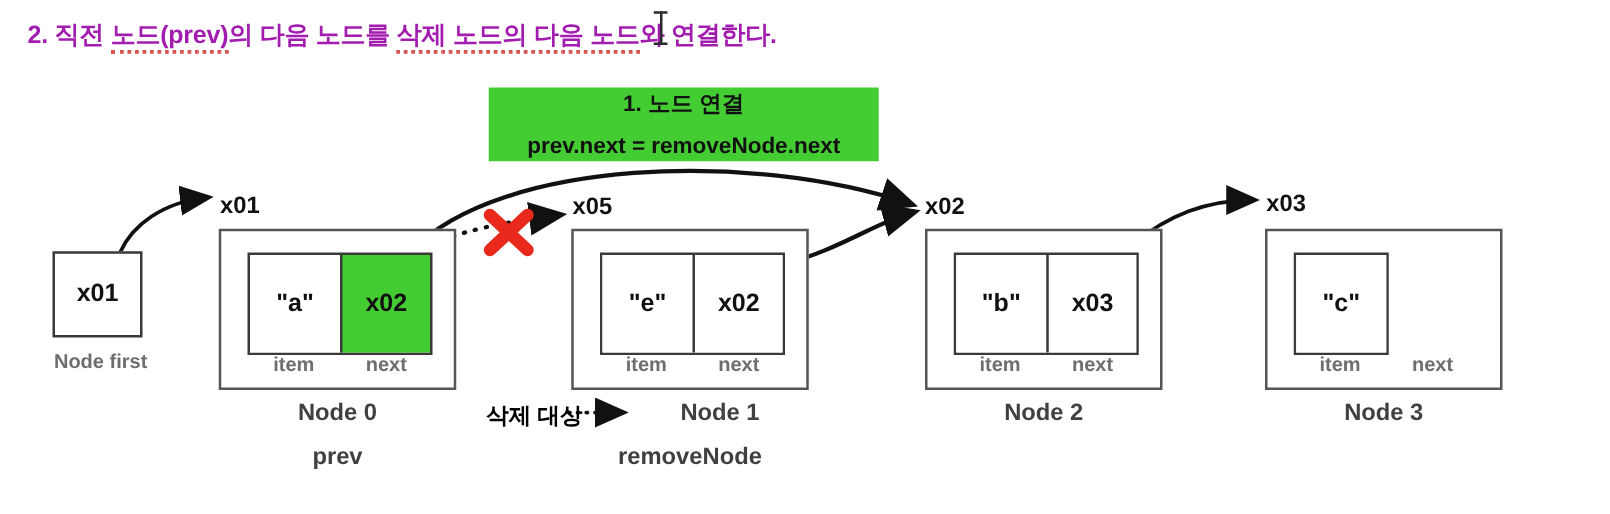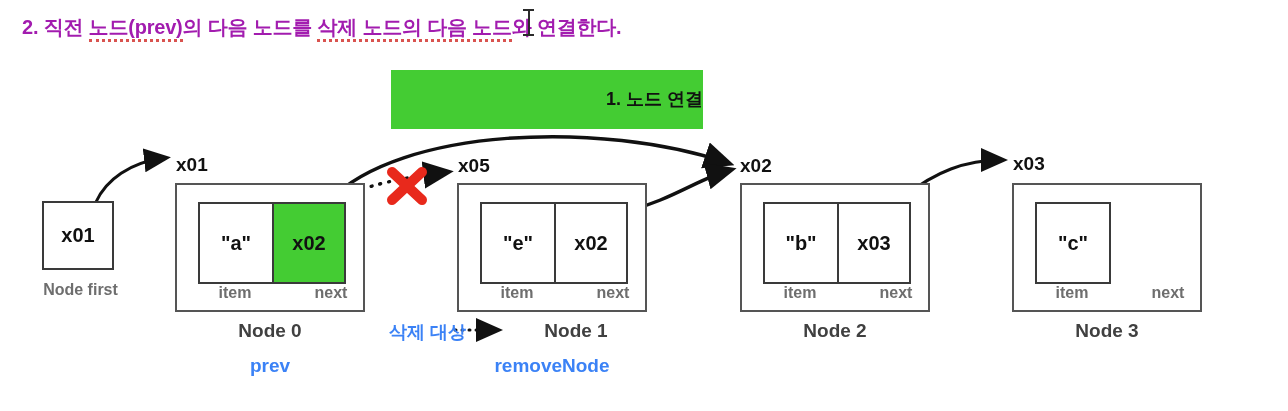--- a/index.html
+++ b/index.html
@@ -62,22 +62,23 @@
 
   
   #callout-box {
     position: absolute;
     left: 391px;
     top: 70px;
     width: 312px;
     height: 59px;
     background: #44cc33;
     display: flex;
+    flex-direction: column;
     align-items: center;
-    justify-content: flex-end;
+    justify-content: space-between;
     box-sizing: border-box;
   }
   #callout-box .line {
     font-size: 18px;
     font-weight: bold;
     color: #111111;
     line-height: 1.45;
     white-space: nowrap;
   }
 
@@ -157,21 +158,20 @@
     font-weight: bold;
     color: #111111;
     background: #ffffff;
   }
   .cell.next { border-left: 2px solid #3a3a3a; }
   .cell.hl { background: #44cc33; }
   .cell-labels {
     position: absolute;
     display: flex;
     box-sizing: border-box;
-    gap: 22px;
   }
   .cell-label {
     width: 74px;
     text-align: center;
     font-size: 16px;
     font-weight: bold;
     color: #6e6e6e;
   }
   .node-caption {
     position: absolute;
@@ -179,47 +179,48 @@
     font-size: 19px;
     font-weight: bold;
     color: #404040;
     white-space: nowrap;
   }
   .node-subcaption {
     position: absolute;
     text-align: center;
     font-size: 19px;
     font-weight: bold;
-    color: #3b82f6;
+    color: #404040;
     white-space: nowrap;
   }
 
   
   #delete-target-label {
     position: absolute;
     left: 389px;
     top: 320px;
     font-size: 18px;
     font-weight: bold;
-    color: #3b82f6;
+    color: #000000;
     white-space: nowrap;
   }
 </style>
 </head>
 <body>
 
 <div id="title-bar">
   <span>2. 직전 </span><span class="dotted-red">노드(prev)</span><span>의 다음 노드를 </span><span class="dotted-red">삭제 노드의 다음 노드</span><span>와 연결한다.</span>
 </div>
 <div id="text-caret">
     <i></i>
   </div>
 
 <div id="callout-box">
   <div class="line">1. 노드 연결</div>
+  <div class="line">prev.next = removeNode.next</div>
 </div>
 
 <svg id="arrow-layer" viewBox="0 0 1288 411">
   <defs>
     <marker id="ah" markerWidth="9" markerHeight="9" refX="7" refY="4" orient="auto">
       <path d="M0,0 L9,4 L0,8 z" fill="#111111"></path>
     </marker>
     <marker id="ahd" markerWidth="9" markerHeight="9" refX="7" refY="4" orient="auto">
       <path d="M0,0 L9,4 L0,8 z" fill="#111111"></path>
     </marker>

